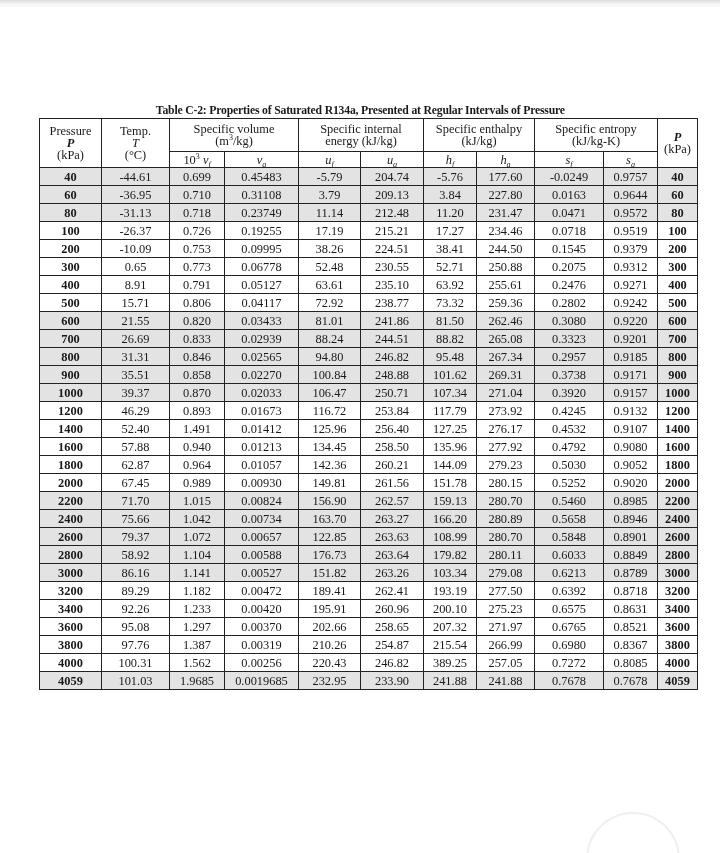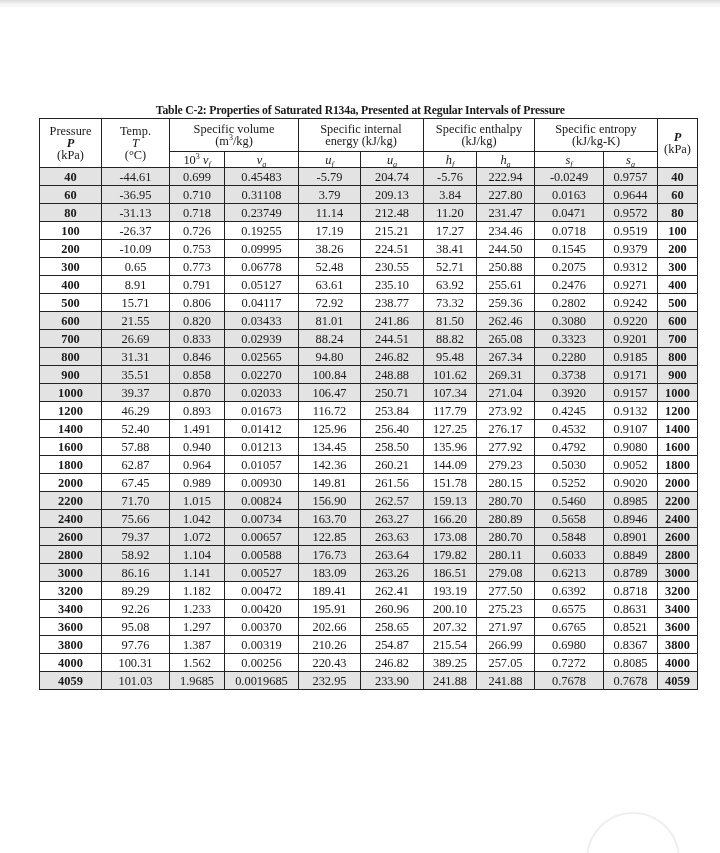--- a/index.html
+++ b/index.html
@@ -92,21 +92,21 @@
   </thead>
   <tbody id="tbody">
       <tr class="shade">
         <td class="b">40</td>
         <td>-44.61</td>
         <td>0.699</td>
         <td>0.45483</td>
         <td>-5.79</td>
         <td>204.74</td>
         <td>-5.76</td>
-        <td>222.94</td>
+        <td>177.60</td>
         <td>-0.0249</td>
         <td>0.9757</td>
         <td class="b">40</td>
       </tr>
       <tr class="shade">
         <td class="b">60</td>
         <td>-36.95</td>
         <td>0.710</td>
         <td>0.31108</td>
         <td>3.79</td>
@@ -223,21 +223,21 @@
       </tr>
       <tr class="shade">
         <td class="b">800</td>
         <td>31.31</td>
         <td>0.846</td>
         <td>0.02565</td>
         <td>94.80</td>
         <td>246.82</td>
         <td>95.48</td>
         <td>267.34</td>
-        <td>0.2280</td>
+        <td>0.2957</td>
         <td>0.9185</td>
         <td class="b">800</td>
       </tr>
       <tr class="shade">
         <td class="b">900</td>
         <td>35.51</td>
         <td>0.858</td>
         <td>0.02270</td>
         <td>100.84</td>
         <td>248.88</td>
@@ -351,21 +351,21 @@
         <td>0.8946</td>
         <td class="b">2400</td>
       </tr>
       <tr class="shade">
         <td class="b">2600</td>
         <td>79.37</td>
         <td>1.072</td>
         <td>0.00657</td>
         <td>122.85</td>
         <td>263.63</td>
-        <td>173.08</td>
+        <td>108.99</td>
         <td>280.70</td>
         <td>0.5848</td>
         <td>0.8901</td>
         <td class="b">2600</td>
       </tr>
       <tr class="shade">
         <td class="b">2800</td>
         <td>58.92</td>
         <td>1.104</td>
         <td>0.00588</td>
@@ -375,23 +375,23 @@
         <td>280.11</td>
         <td>0.6033</td>
         <td>0.8849</td>
         <td class="b">2800</td>
       </tr>
       <tr class="shade">
         <td class="b">3000</td>
         <td>86.16</td>
         <td>1.141</td>
         <td>0.00527</td>
-        <td>183.09</td>
+        <td>151.82</td>
         <td>263.26</td>
-        <td>186.51</td>
+        <td>103.34</td>
         <td>279.08</td>
         <td>0.6213</td>
         <td>0.8789</td>
         <td class="b">3000</td>
       </tr>
       <tr>
         <td class="b">3200</td>
         <td>89.29</td>
         <td>1.182</td>
         <td>0.00472</td>

